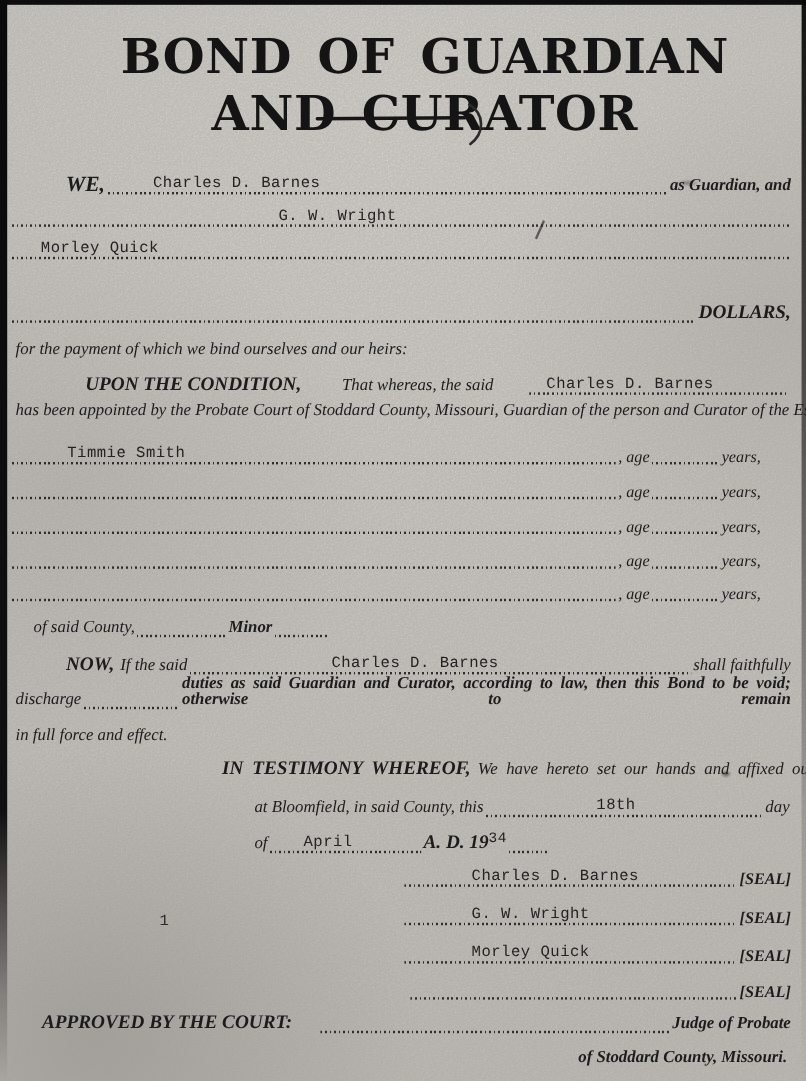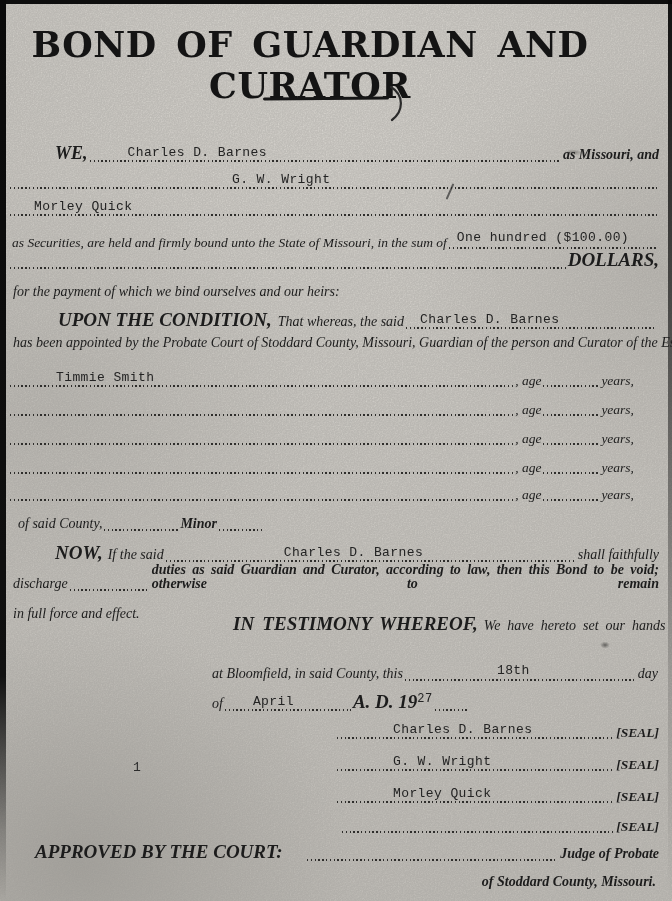--- a/index.html
+++ b/index.html
@@ -24,40 +24,40 @@
                  background:linear-gradient(180deg,#0a0a0a 0%,#101010 75%,rgba(16,16,16,.25) 92%,rgba(16,16,16,0) 100%); }
   .edge-right  { position:absolute; top:0; right:0; width:4px; height:100%;
                  background:linear-gradient(180deg,rgba(8,8,8,.95) 0%,rgba(20,20,20,.6) 40%,rgba(40,40,40,.2) 75%,rgba(40,40,40,0) 100%); }
 
   .row {
     position:absolute; display:flex; align-items:flex-end;
     height:22px; white-space:nowrap;
     font-style:italic; font-size:14px; line-height:1.05; color:#1c1c1c;
   }
   .b  { font-weight:bold; }
-  .lg { font-size:19px; }
+  .lg { font-size:16px; }
   .sm { font-size:13.5px; }
 
   .dots {
     flex:1 1 auto; position:relative; height:2.4px; align-self:flex-end; margin:0 2px 1px 2px;
     background:repeating-linear-gradient(90deg,#2e2d2b 0 1.4px,rgba(0,0,0,0) 1.4px 3.8px);
   }
   .dots.fx { flex:0 0 auto; }
 
   .typed {
     font-family:"Liberation Mono", monospace; font-style:normal;
     font-size:13px; letter-spacing:.4px; color:#232323; white-space:nowrap;
   }
   .over { position:absolute; bottom:2px; }
   .sup  { position:relative; top:-6px; font-size:12px; }
 
   .title {
     position:absolute; top:24px; left:0; width:620px; text-align:center;
     font-family:"DejaVu Serif", serif; font-weight:bold; font-style:normal;
-    font-size:35px; letter-spacing:.5px; word-spacing:7px; color:#141414;
+    font-size:40px; letter-spacing:.5px; word-spacing:7px; color:#141414;padding-left:44px;
   }
   .title-rule { position:absolute; top:97px; left:263px; width:126px; height:3px;
                 background:#161616; border-radius:2px; transform:rotate(-.4deg); }
 
   .block-justify { display:block; text-align:justify; text-align-last:justify; }
   .fill-justify  { flex:1 1 auto; text-align:justify; text-align-last:justify; white-space:normal;font-weight:bold; }
 
   .artifact-curve { position:absolute; top:86px; left:389px; }
   .artifact-slash { position:absolute; top:183px; left:449px; width:2px; height:17px;
                     background:#3a3a3a; transform:rotate(24deg); opacity:.75; border-radius:1px; }
@@ -92,52 +92,46 @@
   </svg>
   <div class="artifact-slash"></div>
   <div class="speck-a"></div>
   <div class="speck-b"></div>
 
   <div class="row" style="top:141px; left:55px; right:13px;">
     <span class="b" style="font-size:18px;">WE,</span>
     <span class="dots">
       <span class="typed over" style="left:38px;">Charles D. Barnes</span>
     </span>
-    <span class="b">as Missouri, and</span>
+    <span class="b">as Guardian, and</span>
   </div>
 
   <div class="row" style="top:168px; left:8px; right:10px;">
     <span class="dots">
       <span class="typed over" style="left:222px;">G. W. Wright</span>
     </span>
   </div>
 
   <div class="row" style="top:195px; left:8px; right:10px;">
     <span class="dots">
       <span class="typed over" style="left:24px;">Morley Quick</span>
     </span>
   </div>
 
-  <div class="row" style="top:228px; left:12px; right:14px;">
-    <span class="sm">as Securities, are held and firmly bound unto the State of Missouri, in the sum of</span>
-    <span class="dots">
-      <span class="typed over" style="left:8px; bottom:4px;">One hundred ($100.00)</span>
-    </span>
-  </div>
 
   <div class="row" style="top:248px; left:8px; right:13px;">
     <span class="dots"></span>
     <span class="b lg">DOLLARS,</span>
   </div>
 
   <div class="row" style="top:278px; left:13px;text-align:right;">
     <span>for the payment of which we bind ourselves and our heirs:</span>
   </div>
 
-  <div class="row" style="top:308px; left:58px; right:13px;">
+  <div class="row" style="top:308px; left:71px; right:13px;gap:28px;">
     <span class="b lg" style="margin-right:6px;">UPON THE CONDITION,</span>
     <span>That whereas, the said</span>
     <span class="dots">
       <span class="typed over" style="left:14px;">Charles D. Barnes</span>
     </span>
   </div>
 
   <div class="row block-justify" style="top:336px; left:13px; width:646px;">
     <span>has been appointed by the Probate Court of Stoddard County, Missouri, Guardian of the person and Curator of the Estate of</span>
   </div>
@@ -182,21 +176,21 @@
 
   <div class="row" style="top:480px; left:8px; right:38px;">
     <span class="dots">
       <span class="typed over" style="left:46px;"></span>
     </span>
     <span class="sm">, age</span>
     <span class="dots fx" style="width:56px;"></span>
     <span class="sm">years,</span>
   </div>
 
-  <div class="row" style="top:510px; left:18px;">
+  <div class="row" style="top:510px; left:28px;">
     <span>of said County,</span>
     <span class="dots fx" style="width:74px;"></span>
     <span class="b">Minor</span>
     <span class="dots fx" style="width:46px;"></span>
   </div>
 
   <div class="row" style="top:541px; left:55px; right:13px;">
     <span class="b lg" style="margin-right:5px;">NOW,</span>
     <span>If the said</span>
     <span class="dots">
@@ -208,40 +202,40 @@
   <div class="row" style="top:570px; left:13px; right:13px;">
     <span>discharge</span>
     <span class="dots fx" style="width:80px;"></span>
     <span class="fill-justify">duties as said Guardian and Curator, according to law, then this Bond to be void; otherwise to remain</span>
   </div>
 
   <div class="row" style="top:600px; left:13px;">
     <span>in full force and effect.</span>
   </div>
 
-  <div class="row" style="top:612px; left:185px; right:14px; word-spacing:3.5px;margin-left:48px;">
+  <div class="row" style="top:628px; left:185px; right:14px; word-spacing:3.5px;">
     <span class="b lg" style="margin-right:6px;">IN TESTIMONY WHEREOF,</span>
     <span>We have hereto set our hands and affixed our seals,</span>
   </div>
 
   <div class="row" style="top:660px; left:212px; right:14px;">
     <span>at Bloomfield, in said County, this</span>
     <span class="dots">
       <span class="typed over" style="left:92px; bottom:3px;">18th</span>
     </span>
     <span>day</span>
   </div>
 
   <div class="row" style="top:690px; left:212px;">
     <span>of</span>
     <span class="dots fx" style="width:126px;">
       <span class="typed over" style="left:28px;">April</span>
     </span>
     <span class="b lg">A. D. 19</span>
-    <span class="typed sup">27</span>
+    <span class="typed sup">34</span>
     <span class="dots fx" style="width:34px;"></span>
   </div>
 
   <div class="artifact-one">1</div>
 
   <div class="row" style="top:718px; left:335px; right:13px;">
     <span class="dots">
       <span class="typed over" style="left:56px;">Charles D. Barnes</span>
     </span>
     <span class="b sm">[SEAL]</span>

